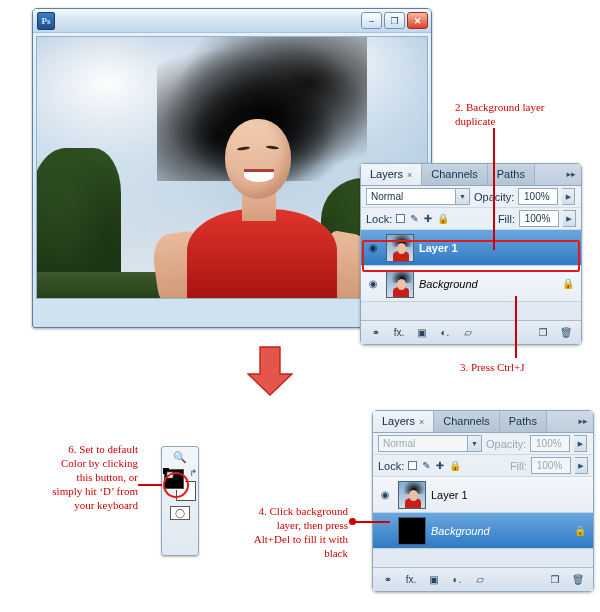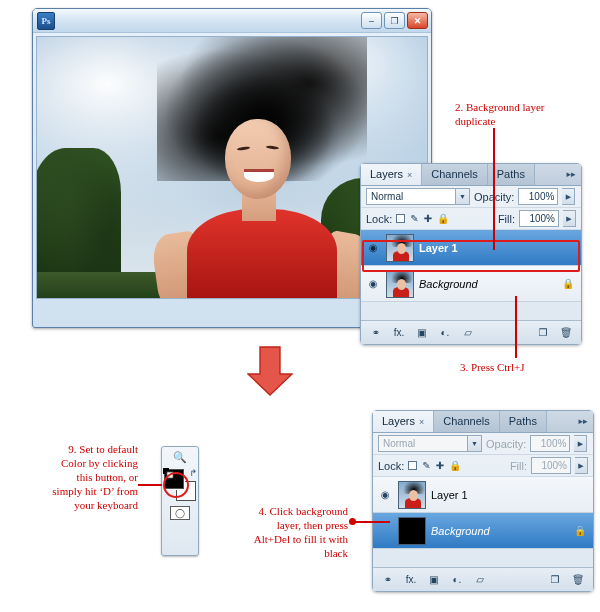--- a/index.html
+++ b/index.html
@@ -178,21 +178,21 @@
     color:#17324d;
   }
   .combo.dim { color:#9aa7b3; background:#f4f6f8; }
   .combo .arrow {
     position:absolute; right:0; top:0; width:14px; height:15px;
     background:linear-gradient(#eaf0f6,#d3deea); border-left:1px solid #96aabd;
     text-align:center; font-size:7px; line-height:15px; color:#2d4f71;
   }
   .numbox {
     width:40px; height:17px; border:1px solid #96aabd; background:#fff;
-    font-size:10px; line-height:15px; text-align:right; padding-right:3px;
+    font-size:10px; line-height:15px; text-align:center; padding-right:3px;
   }
   .numbox.dim { color:#9aa7b3; background:#f4f6f8; }
   .spin {
     width:13px; height:17px; border:1px solid #96aabd; border-left:none;
     background:linear-gradient(#eaf0f6,#d3deea);
     text-align:center; font-size:7px; line-height:15px; color:#2d4f71;
   }
   .lockicons { display:flex; gap:5px; font-size:10px; color:#2b4b6b; align-items:center; }
   .lockbox { width:9px; height:9px; border:1px solid #5d7690; background:#fff; }
 
@@ -479,21 +479,21 @@
 </div>
 <div class="circle-hl" style="left:163px; top:472px; width:26px; height:26px;"></div>
 
 <div class="anno" style="left:455px; top:100px; width:140px; white-space:pre-line;">2. Background layer
 duplicate</div>
 <div class="leader" style="left:493px; top:128px; width:1.5px; height:122px;"></div>
 
 <div class="anno" style="left:460px; top:360px; width:135px;">3. Press Ctrl+J</div>
 <div class="leader" style="left:515px; top:296px; width:1.5px; height:62px;"></div>
 
-<div class="anno r" style="left:18px; top:442px; width:120px; white-space:pre-line;">9. Set to default
+<div class="anno r" style="left:18px; top:442px; width:120px; white-space:pre-line;">6. Set to default
 Color by clicking
 this button, or
 simply hit ‘D’ from
 your keyboard</div>
 <div class="leader" style="left:138px; top:484px; width:24px; height:1.5px;"></div>
 
 <div class="anno r" style="left:200px; top:504px; width:148px; white-space:pre-line;">4. Click background
 layer, then press
 Alt+Del to fill it with
 black</div>

